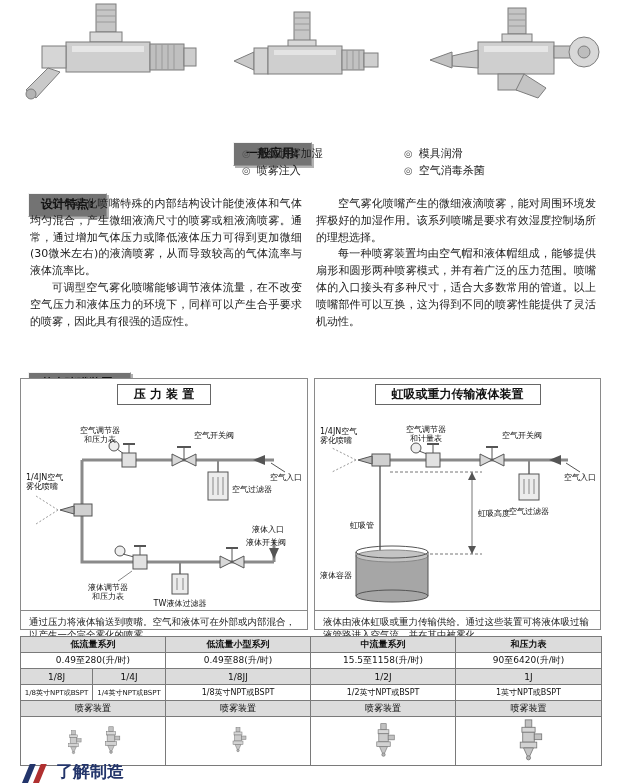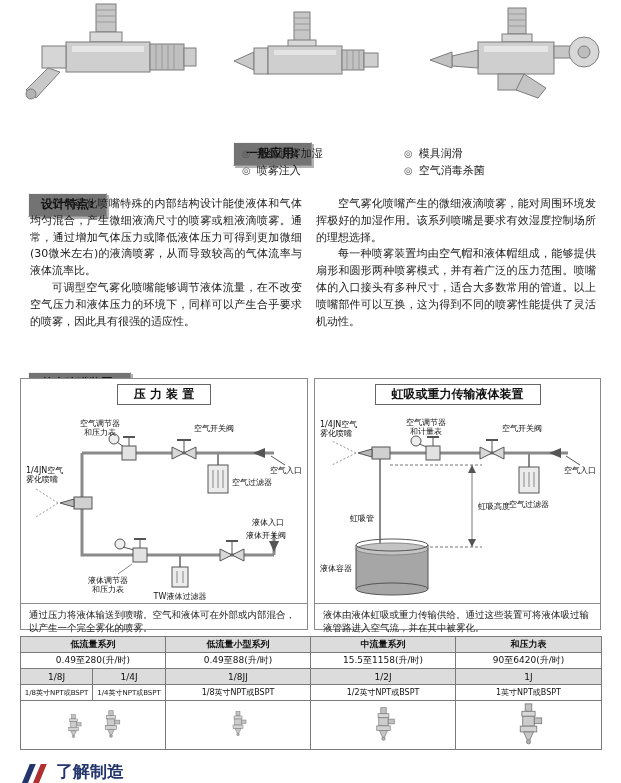--- a/index.html
+++ b/index.html
@@ -15,21 +15,21 @@
     font-weight:bold; font-size:12px; padding:2px 12px 3px; color:#111; white-space:nowrap;margin-top:21px;
   }
   
   .app-item { position:absolute; font-size:11px; color:#222; white-space:nowrap; }
   .app-item .bullet { color:#555; margin-right:6px; font-size:10px; }
   
   .body-col { position:absolute; font-size:11px; line-height:16.8px; text-align:justify; color:#1a1a1a; }
   .body-col p { margin:0; text-indent:2em; }
   
   .panel { position:absolute; top:378px; height:252px; border:1px solid #8a8a8a; background:#fff; box-sizing:border-box; }
-  .panel-title { width:max-content; margin:5px auto 12px; border:1px solid #666; padding:1px 16px; font-size:12px; font-weight:bold; background:#fff; }
+  .panel-title { width:max-content; margin:5px auto 19px; border:1px solid #666; padding:1px 16px; font-size:12px; font-weight:bold; background:#fff; }
   .panel-caption { border-top:1px solid #8a8a8a; font-size:9.5px; line-height:13px; padding:4px 8px 3px; color:#222; }
   .diagram { display:block; margin:0 auto; }
   .diagram text { font-size:8px; fill:#111; }
   
   .spec-table { position:absolute; left:20px; top:636px; border-collapse:collapse; table-layout:fixed; width:581px; background:#fff; }
   .spec-table td { border:1px solid #7a7a7a; text-align:center; vertical-align:middle; padding:0 2px; font-size:9px; height:15px; color:#111; overflow:hidden; white-space:nowrap; }
   .spec-table tr.gray td { background:#dcdcdc; }
   .spec-table tr.name-row td { font-weight:bold;font-family:Liberation Serif, serif; }
   .spec-table tr.conn-row td { font-size:8px; }
   .spec-table tr.conn-row td.narrow { font-size:7px; }
@@ -321,20 +321,26 @@
       <td>1/8JJ</td>
       <td>1/2J</td>
       <td>1J</td>
     </tr>
     <tr class="conn-row">
       <td class="narrow">1/8英寸NPT或BSPT</td>
       <td class="narrow">1/4英寸NPT或BSPT</td>
       <td>1/8英寸NPT或BSPT</td>
       <td>1/2英寸NPT或BSPT</td>
       <td>1英寸NPT或BSPT</td>
+    </tr>
+    <tr class="gray">
+      <td colspan="2">喷雾装置</td>
+      <td>喷雾装置</td>
+      <td>喷雾装置</td>
+      <td>喷雾装置</td>
     </tr>
     <tr class="img-row">
       <td colspan="2">
         <svg width="19" height="25" viewBox="0 0 40 52">
               <g fill="#cccccc" stroke="#777">
                 <rect x="16" y="1" width="8" height="9" fill="#c2c2c2"></rect>
                 <rect x="12" y="10" width="16" height="6" fill="#d8d8d8"></rect>
                 <rect x="13" y="16" width="14" height="12"></rect>
                 <rect x="27" y="18" width="9" height="7" fill="#c2c2c2"></rect>
                 <rect x="10" y="28" width="20" height="7" fill="#d2d2d2"></rect>

